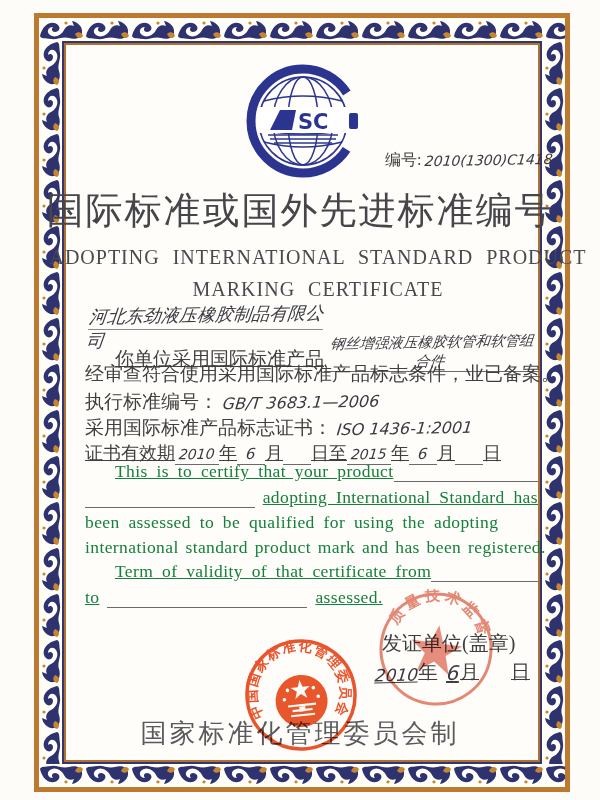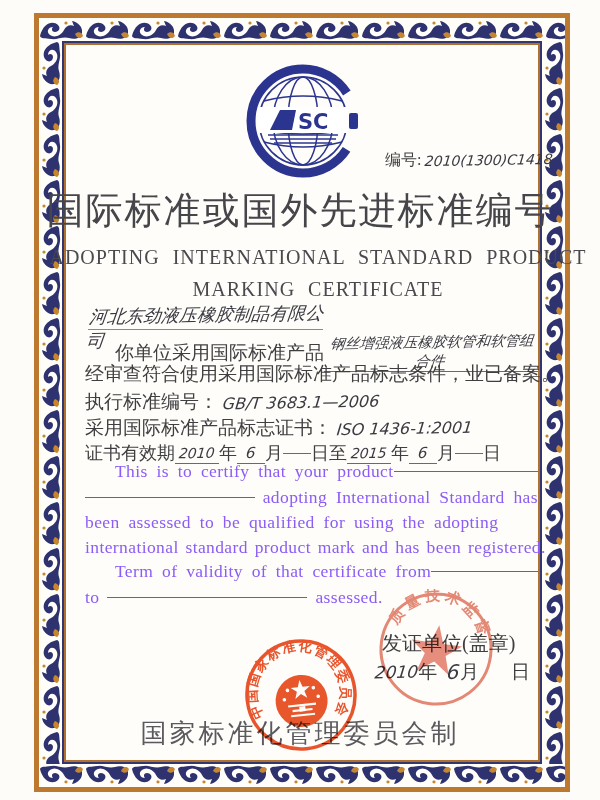--- a/index.html
+++ b/index.html
@@ -16,23 +16,23 @@
   .inner{position:absolute;inset:23px;border:2px solid #33376f;box-shadow:inset 0 0 0 2px #b07030;
          background:#fefdf9;}
   
   .content{position:absolute;inset:0;}
   .abs{position:absolute;}
   .center{left:0;right:0;text-align:center;}
   .cn{font-family:"Liberation Serif",serif;}
   .hw{font-family:"DejaVu Sans",sans-serif;font-style:italic;color:#3a3a42;
       display:inline-block;transform:skewX(-7deg) rotate(-1deg);}
   .u{display:inline-block;border-bottom:1px solid #6a6a6a;text-align:center;vertical-align:baseline;}
-  .row{display:flex;align-items:center;}
+  .row{display:flex;align-items:flex-end;text-decoration:underline;}
   .grow{flex:1;}
-  .en{font-size:17.5px;word-spacing:4px;letter-spacing:0.4px;color:#8b5cf6;}
+  .en{font-size:17.5px;word-spacing:4px;letter-spacing:0.4px;color:#15803d;}
   .stamp{mix-blend-mode:multiply;}
   .title-cn{font-size:37px;letter-spacing:2px;color:#45454a;white-space:nowrap;}
   .title-en{font-size:20px;letter-spacing:1px;word-spacing:7px;color:#4a4a4e;padding-left:36px;}
 </style>
 </head>
 <body>
 
 <div class="page">
 
   <div class="frame">

